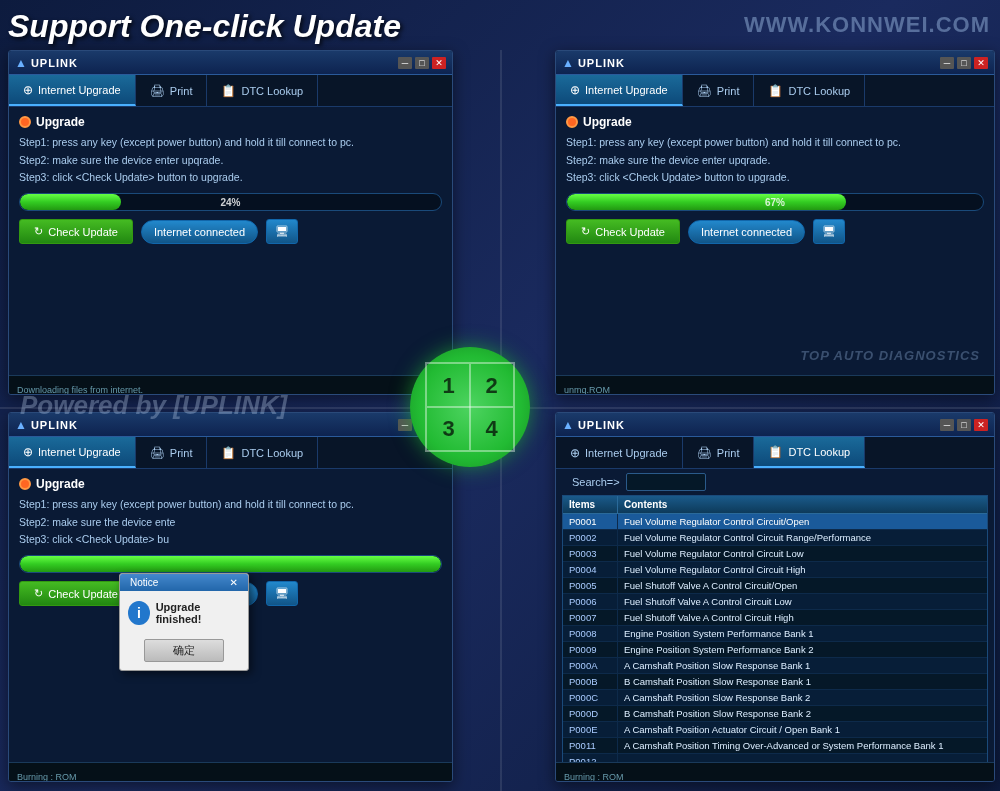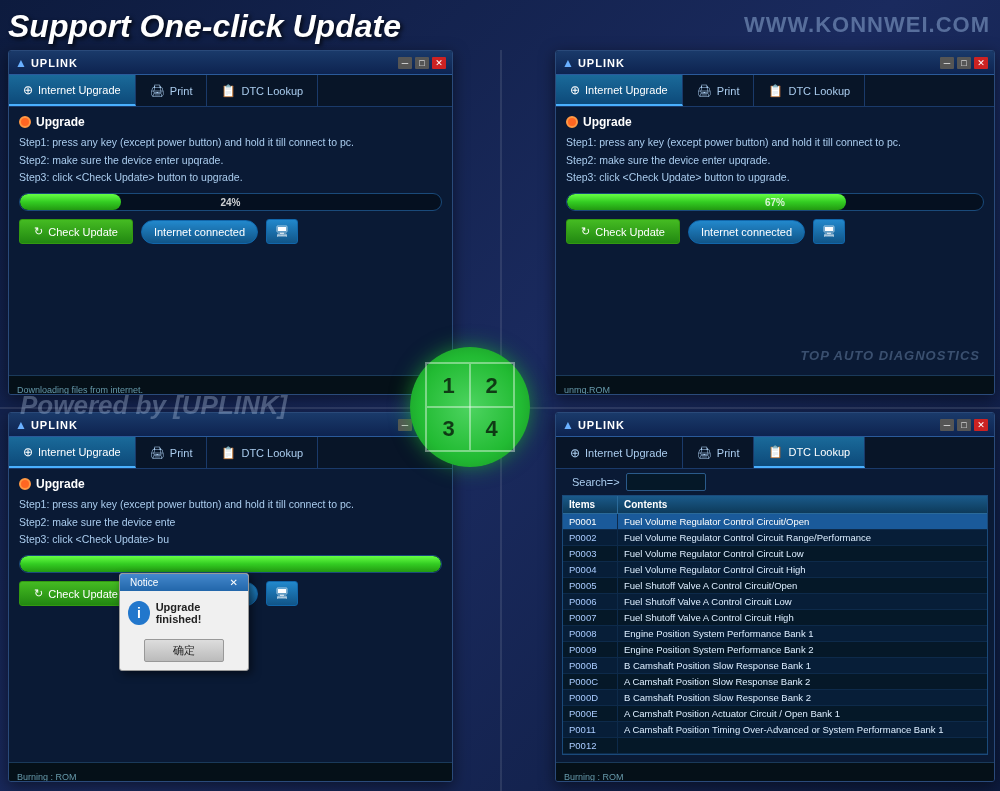--- a/index.html
+++ b/index.html
@@ -727,20 +727,24 @@
           </div>
           <div class="dtc-row">
             <div class="dtc-cell-item">P0008</div>
             <div class="dtc-cell-content">Engine Position System Performance Bank 1</div>
           </div>
           <div class="dtc-row">
             <div class="dtc-cell-item">P0009</div>
             <div class="dtc-cell-content">Engine Position System Performance Bank 2</div>
           </div>
           <div class="dtc-row">
+            <div class="dtc-cell-item">P000A</div>
+            <div class="dtc-cell-content">A Camshaft Position Slow Response Bank 1</div>
+          </div>
+          <div class="dtc-row">
             <div class="dtc-cell-item">P000B</div>
             <div class="dtc-cell-content">B Camshaft Position Slow Response Bank 1</div>
           </div>
           <div class="dtc-row">
             <div class="dtc-cell-item">P000C</div>
             <div class="dtc-cell-content">A Camshaft Position Slow Response Bank 2</div>
           </div>
           <div class="dtc-row">
             <div class="dtc-cell-item">P000D</div>
             <div class="dtc-cell-content">B Camshaft Position Slow Response Bank 2</div>

